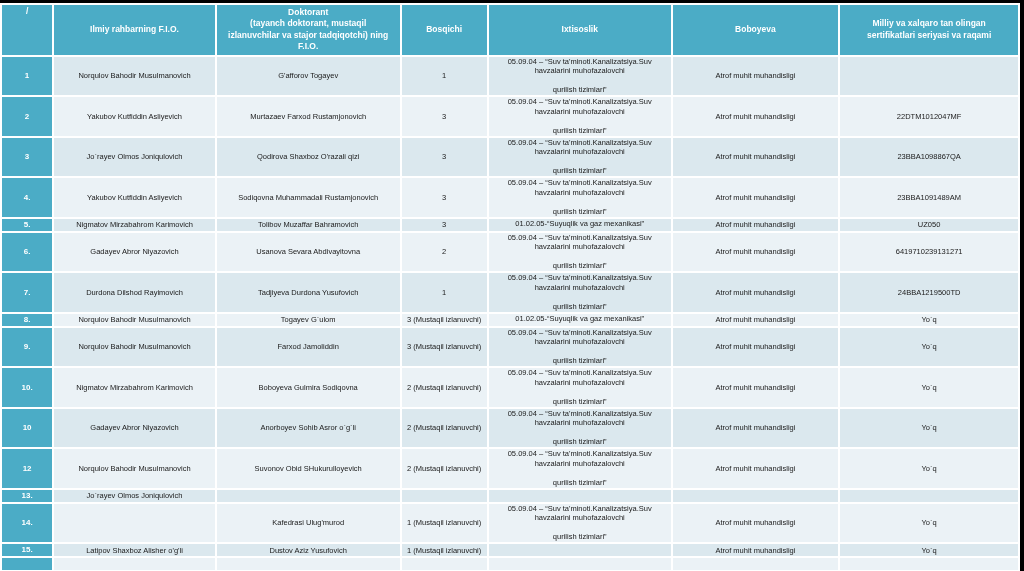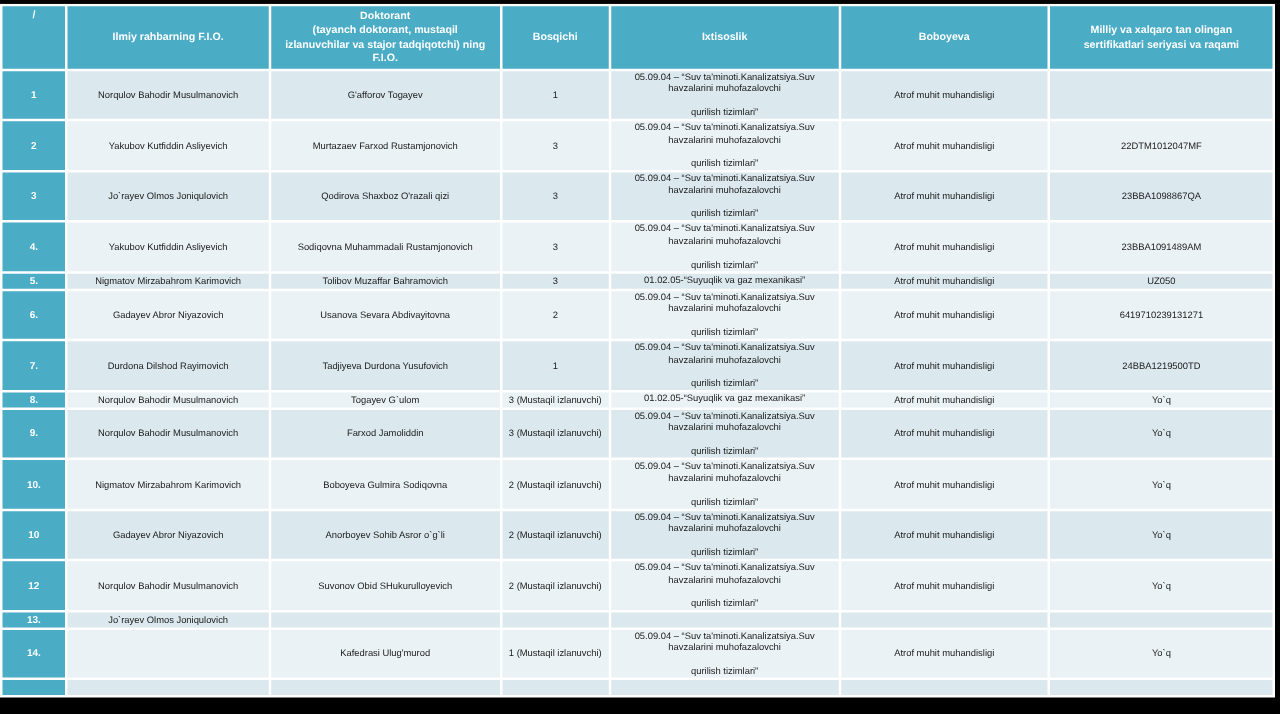--- a/index.html
+++ b/index.html
@@ -245,20 +245,29 @@
             <td class="col-rahbar"></td>
             <td class="col-doktorant">Kafedrasi Ulug'murod</td>
             <td class="col-bosqichi">1 (Mustaqil izlanuvchi)</td>
             <td class="col-ixtisoslik">05.09.04 – “Suv ta'minoti.Kanalizatsiya.Suv havzalarini muhofazalovchi
 
 qurilish tizimlari”</td>
             <td class="col-kafedrasi">Atrof muhit muhandisligi</td>
             <td class="col-sertifikat">Yo`q</td>
           </tr>
           <tr>
+            <td class="col-num">15.</td>
+            <td class="col-rahbar">Latipov Shaxboz Alisher o'g'li</td>
+            <td class="col-doktorant">Dustov Aziz Yusufovich</td>
+            <td class="col-bosqichi">1 (Mustaqil izlanuvchi)</td>
+            <td class="col-ixtisoslik"></td>
+            <td class="col-kafedrasi">Atrof muhit muhandisligi</td>
+            <td class="col-sertifikat">Yo`q</td>
+          </tr>
+          <tr>
             <td class="col-num"></td>
             <td class="col-rahbar"></td>
             <td class="col-doktorant"></td>
             <td class="col-bosqichi"></td>
             <td class="col-ixtisoslik"></td>
             <td class="col-kafedrasi"></td>
             <td class="col-sertifikat"></td>
           </tr>
         </tbody>
     </table>

